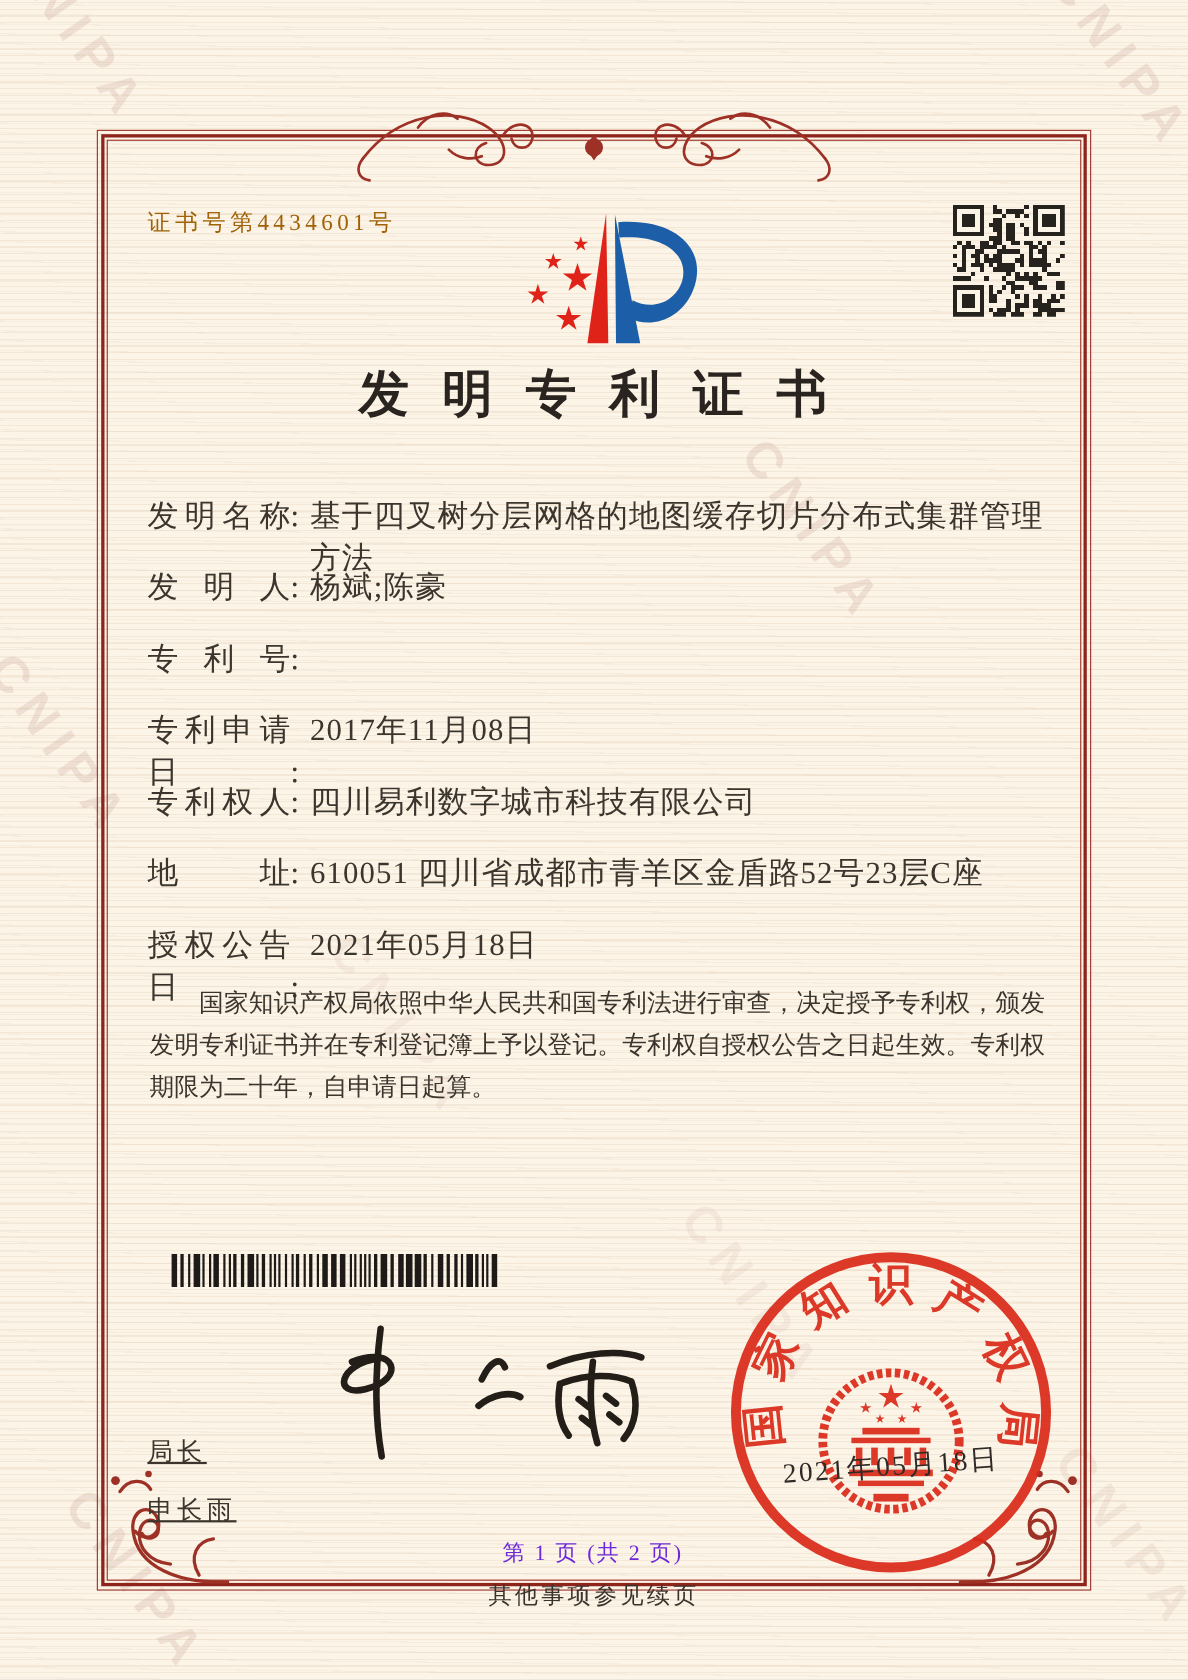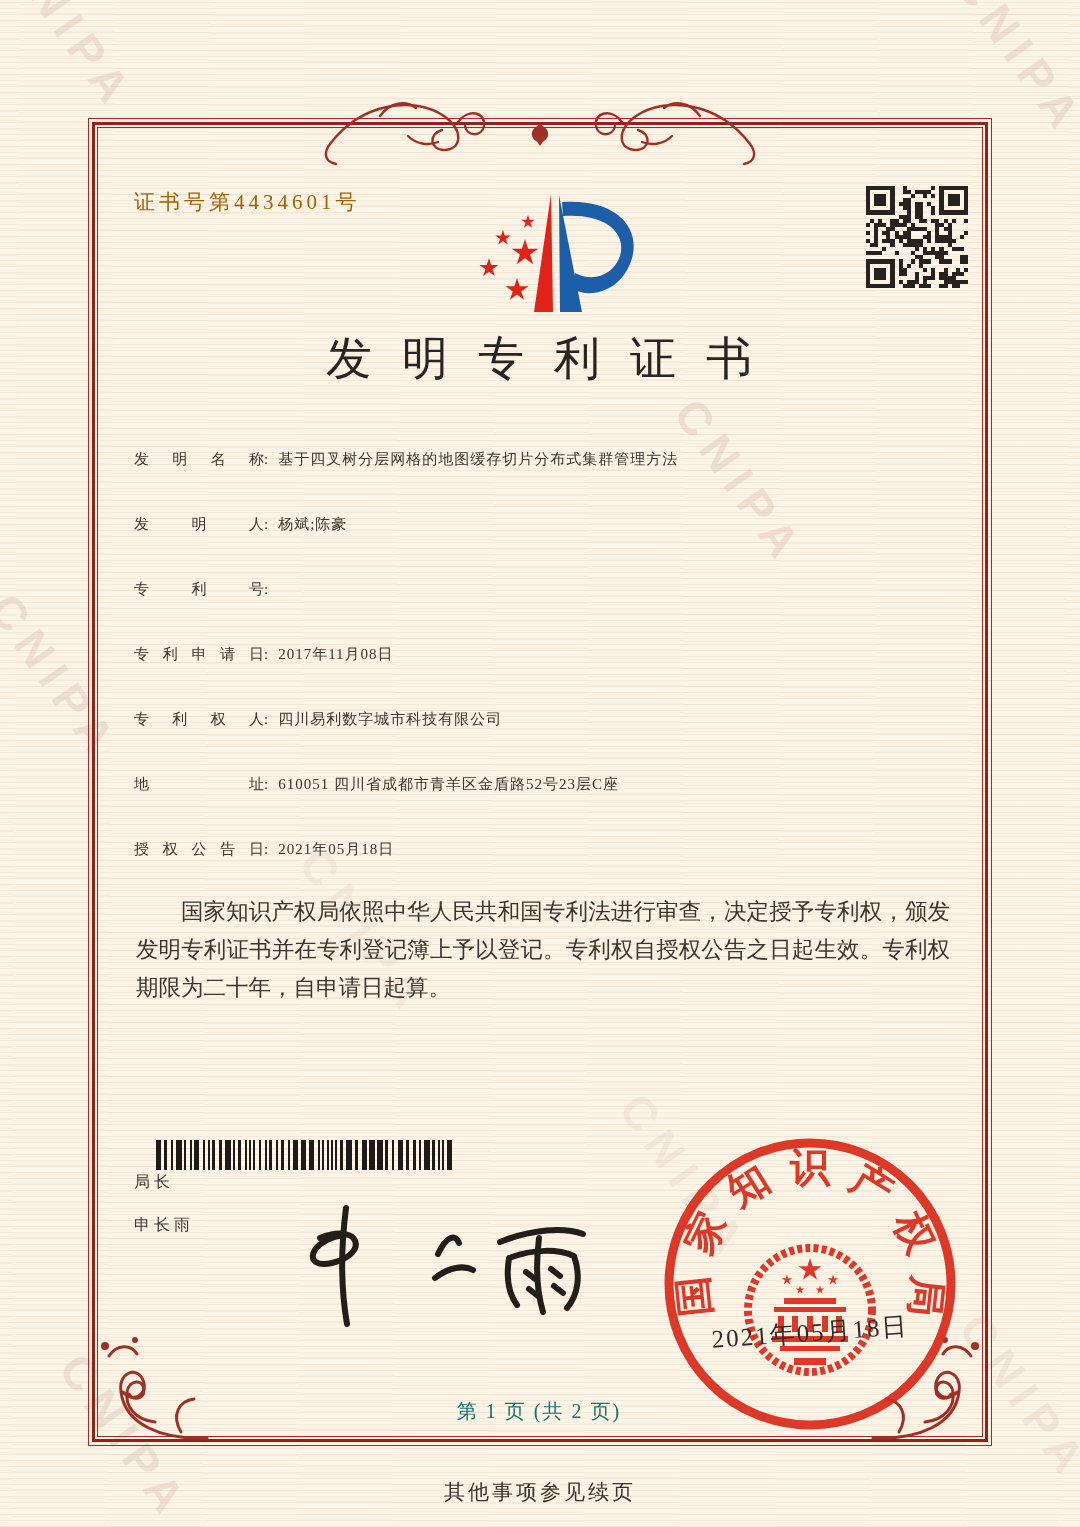--- a/index.html
+++ b/index.html
@@ -39,52 +39,52 @@
   }
   .frame-mid{position:absolute;left:3px;top:3px;right:3px;bottom:3px;border:3px solid #8f241c;}
   .frame-inner{position:absolute;left:2px;top:2px;right:2px;bottom:2px;border:1px solid var(--frame-red);}
   .cert-no{
     position:absolute;left:134px;top:188px;font-size:21px;letter-spacing:4px;color:#a16207;
   }
   .logo{position:absolute;left:455px;top:172px;width:220px;height:150px;}
   .qr{position:absolute;left:866px;top:186px;width:102px;height:102px;}
   .title{
     position:absolute;left:88px;top:328px;width:902px;text-align:center;
-    font-size:46px;font-weight:normal;letter-spacing:30px;padding-left:30px;
+    font-size:46px;font-weight:bold;letter-spacing:30px;padding-left:30px;
     box-sizing:border-box;color:#29241f;
   }
   .fields{position:absolute;left:134px;top:450px;width:816px;}
-  .field-row{height:65px;font-size:15px;display:flex;align-items:flex-start;}
+  .field-row{height:65px;font-size:28px;display:flex;align-items:flex-start;}
   .f-label{flex:0 0 auto;display:inline-block;}
   .jl{display:inline-block;width:130px;text-align:justify;text-align-last:justify;}
   .colon{display:inline-block;margin-right:10px;}
   .f-value{flex:1;letter-spacing:1px;}
   .f-right{margin-left:56px;display:flex;}
   .f-right .jl{width:132px;}
   .body-text{
     position:absolute;left:132px;top:893px;width:818px;
     font-size:22.5px;line-height:38px;text-align:justify;
     font-family:"Liberation Serif","DejaVu Serif",serif;
   }
   .body-text p{margin:0 0 4px 4px;text-indent:2em;}
   .barcode{position:absolute;left:154px;top:1140px;width:302px;height:30px;}
-  .commissioner{position:absolute;left:134px;top:1172px;font-size:16px;letter-spacing:4px;}
+  .commissioner{position:absolute;left:134px;top:1304px;font-size:23px;letter-spacing:4px;text-decoration:underline;}
   .commissioner div{margin-bottom:22px;}
   .signature{position:absolute;left:288px;top:1192px;width:310px;height:150px;}
   .seal{position:absolute;left:658px;top:1132px;width:304px;height:304px;}
   .seal-date{
     position:absolute;left:664px;top:1316px;width:292px;text-align:center;
     font-size:25px;letter-spacing:2px;color:#2e2a26;transform:rotate(-4deg);
   }
   .page-info{
     position:absolute;left:88px;top:1398px;width:902px;text-align:center;
-    font-size:20px;letter-spacing:2px;color:#0f766e;
+    font-size:20px;letter-spacing:2px;color:#6d28d9;
   }
   .bottom-note{
-    position:absolute;left:0;top:1478px;width:1080px;text-align:center;
+    position:absolute;left:0;top:1436px;width:1080px;text-align:center;
     font-size:21px;letter-spacing:3px;color:#3a332c;
   }
   .ornament-dragons{position:absolute;left:318px;top:84px;width:444px;height:86px;}
   .corner-fl{position:absolute;width:122px;height:118px;}
   .corner-fl.left{left:89px;top:1326px;}
   .corner-fl.right{right:89px;top:1326px;transform:scaleX(-1);}
 </style>
 </head>
 <body>
 

